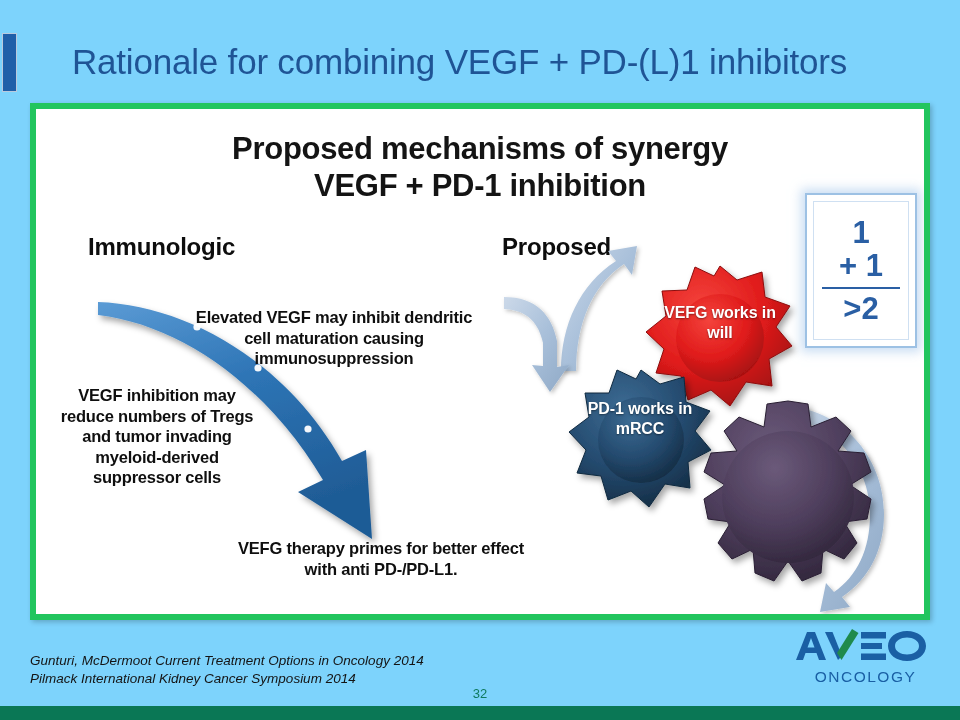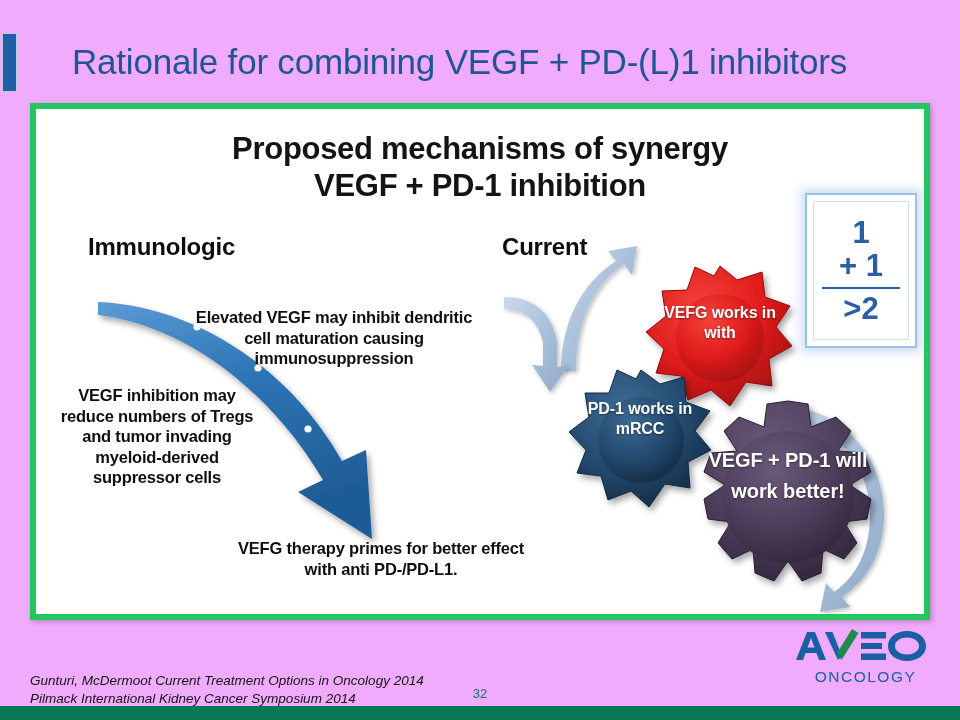--- a/index.html
+++ b/index.html
@@ -12,21 +12,21 @@
     height: 720px;
     position: relative;
     overflow: hidden;
     font-family: "Liberation Sans", sans-serif;
   }
 
   
   #slide {
     position: absolute;
     inset: 0;
-    background: #f0abfc;
+    background: #7dd3fc;
   }
 
   #title-accent-bar {
     position: absolute;
     left: 2px;
     top: 33px;
     width: 15px;
     height: 59px;
     background: #1f5fa9;
     border: 1px solid #b9c9dd;
@@ -171,21 +171,20 @@
   #citation {
     position: absolute;
     left: 30px;
     top: 652px;
     width: 520px;
     font-style: italic;
     font-size: 13.5px;
     line-height: 18px;
     color: #141414;
     font-family: "Liberation Sans", sans-serif;
-    margin-top: 20px;
   }
 
   #page-number {
     position: absolute;
     left: 0;
     top: 686px;
     width: 960px;
     text-align: center;
     font-size: 13px;
     color: #0f7a5f;
@@ -217,21 +216,21 @@
 
   <div id="slide-title">Rationale for combining VEGF + PD-(L)1 inhibitors</div>
 
   <div id="figure-frame">
     <div id="figure-inner">
 
       <div class="fig-heading" id="fig-heading-line1">Proposed mechanisms of synergy</div>
       <div class="fig-heading" id="fig-heading-line2">VEGF + PD-1 inhibition</div>
 
       <div class="section-label" id="label-immunologic">Immunologic</div>
-      <div class="section-label" id="label-empiric">Current</div>
+      <div class="section-label" id="label-empiric">Proposed</div>
 
       <svg id="art-layer" viewBox="0 0 898 515" width="898" height="515">
         <defs>
           <linearGradient id="gradBigArrow" x1="0" y1="0" x2="0.4" y2="1">
             <stop offset="0%" stop-color="#5b9bd5"></stop>
             <stop offset="45%" stop-color="#2e75b6"></stop>
             <stop offset="100%" stop-color="#1f5c96"></stop>
           </linearGradient>
           <linearGradient id="gradLightArrow" x1="0" y1="0" x2="1" y2="1">
             <stop offset="0%" stop-color="#ccd9e9"></stop>
@@ -332,23 +331,22 @@
                    L -80,22 L -84,2 L -63,-12 L -84,-25 L -77,-44 L -51,-46
                    L -64,-66 L -49,-80 L -24,-70 L -21,-93 Z" fill="url(#gradPurple)" stroke="#291f33" stroke-width="1"></path>
           <circle cx="0" cy="0" r="66" fill="url(#gradPurple)" opacity="0.98"></circle>
         </g>
       </svg>
 
       <div class="body-text" id="text-dendritic">Elevated VEGF may inhibit dendritic cell maturation causing immunosuppression</div>
       <div class="body-text" id="text-tregs">VEGF inhibition may reduce numbers of Tregs and tumor invading myeloid-derived suppressor cells</div>
       <div class="body-text" id="text-primes">VEFG therapy primes for better effect with anti PD-/PD-L1.</div>
 
-      <div class="gear-label" id="gear-label-red">VEFG works in with</div>
+      <div class="gear-label" id="gear-label-red">VEFG works in will</div>
       <div class="gear-label" id="gear-label-blue">PD-1 works in mRCC</div>
-      <div class="gear-label" id="gear-label-purple">VEGF + PD-1 will work better!</div>
 
       <div id="equation-box">
         <div id="equation-inner">
           <div class="eq-num">1</div>
           <div class="eq-num">+ 1</div>
           <div id="eq-rule"></div>
           <div class="eq-num">&gt;2</div>
         </div>
       </div>
 

